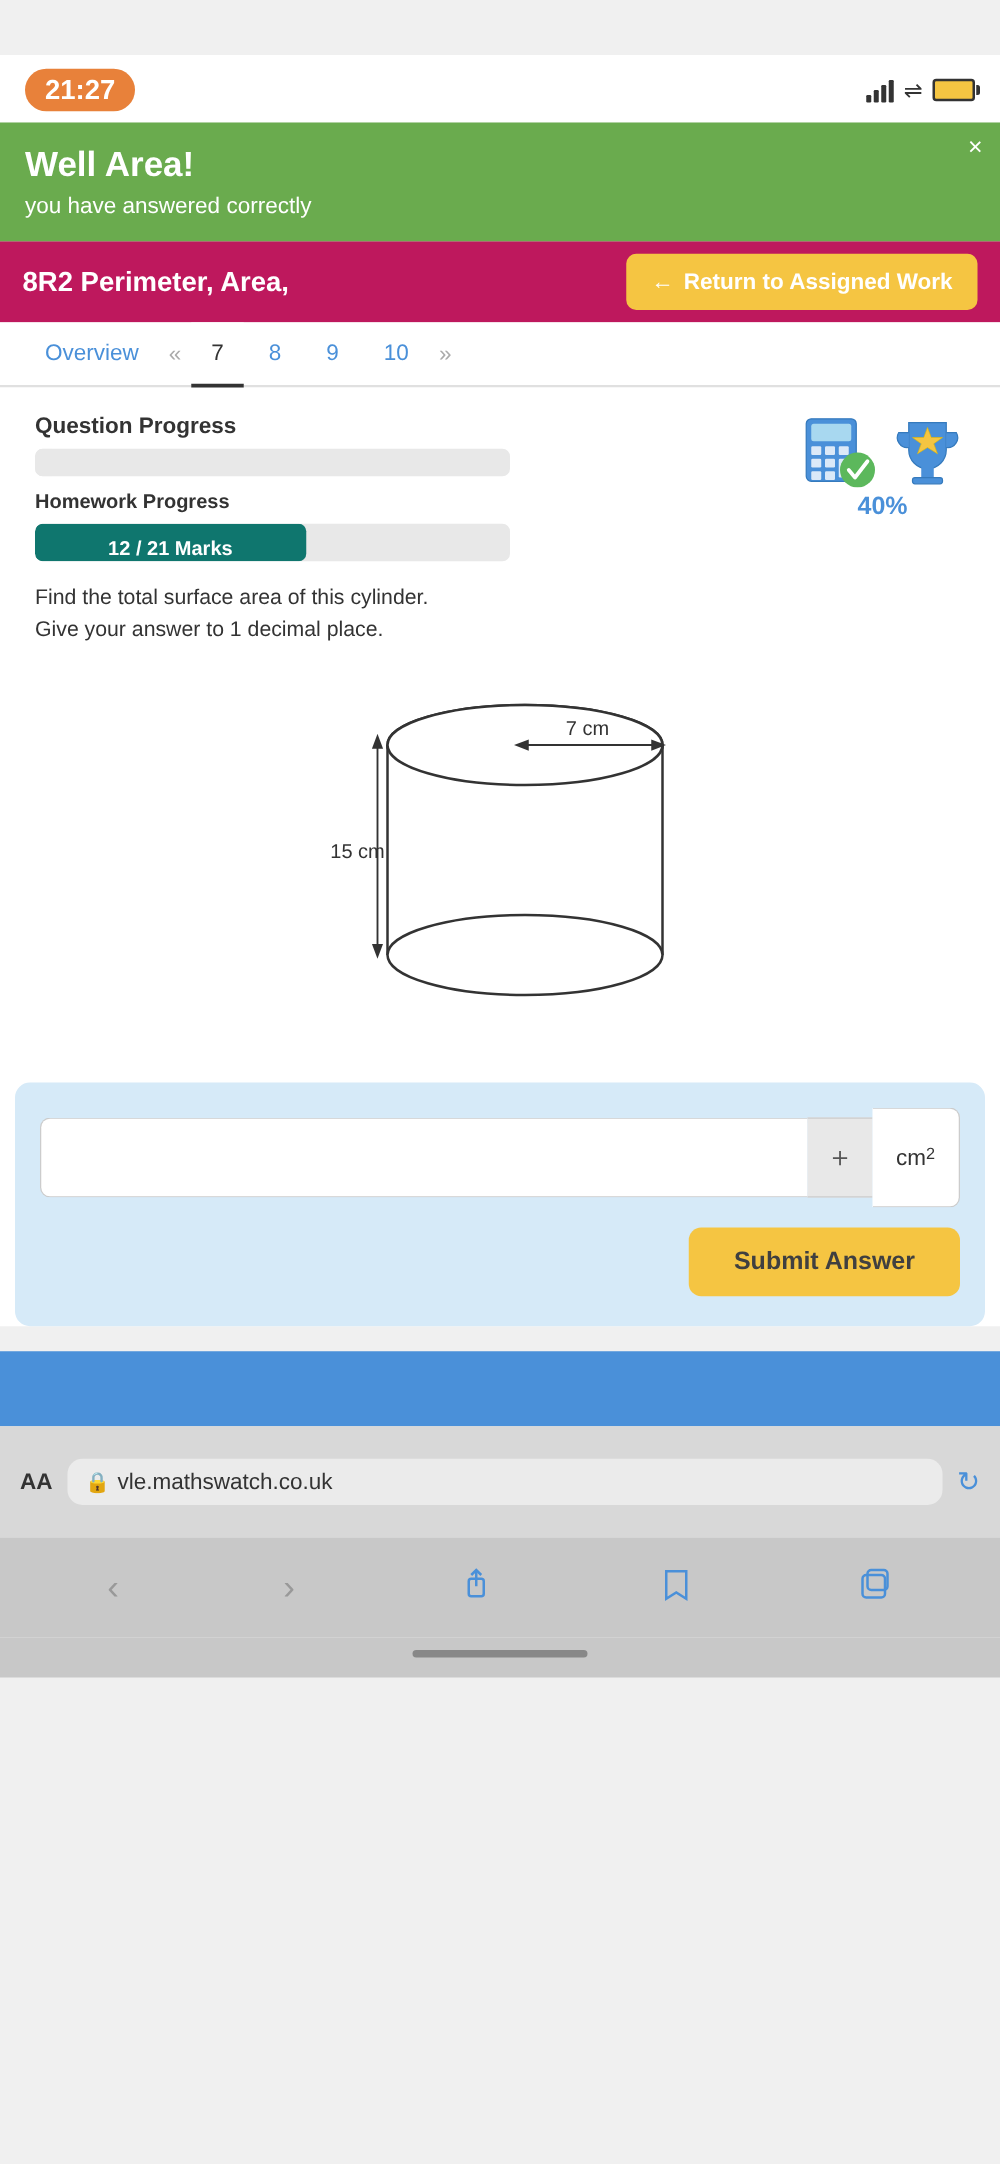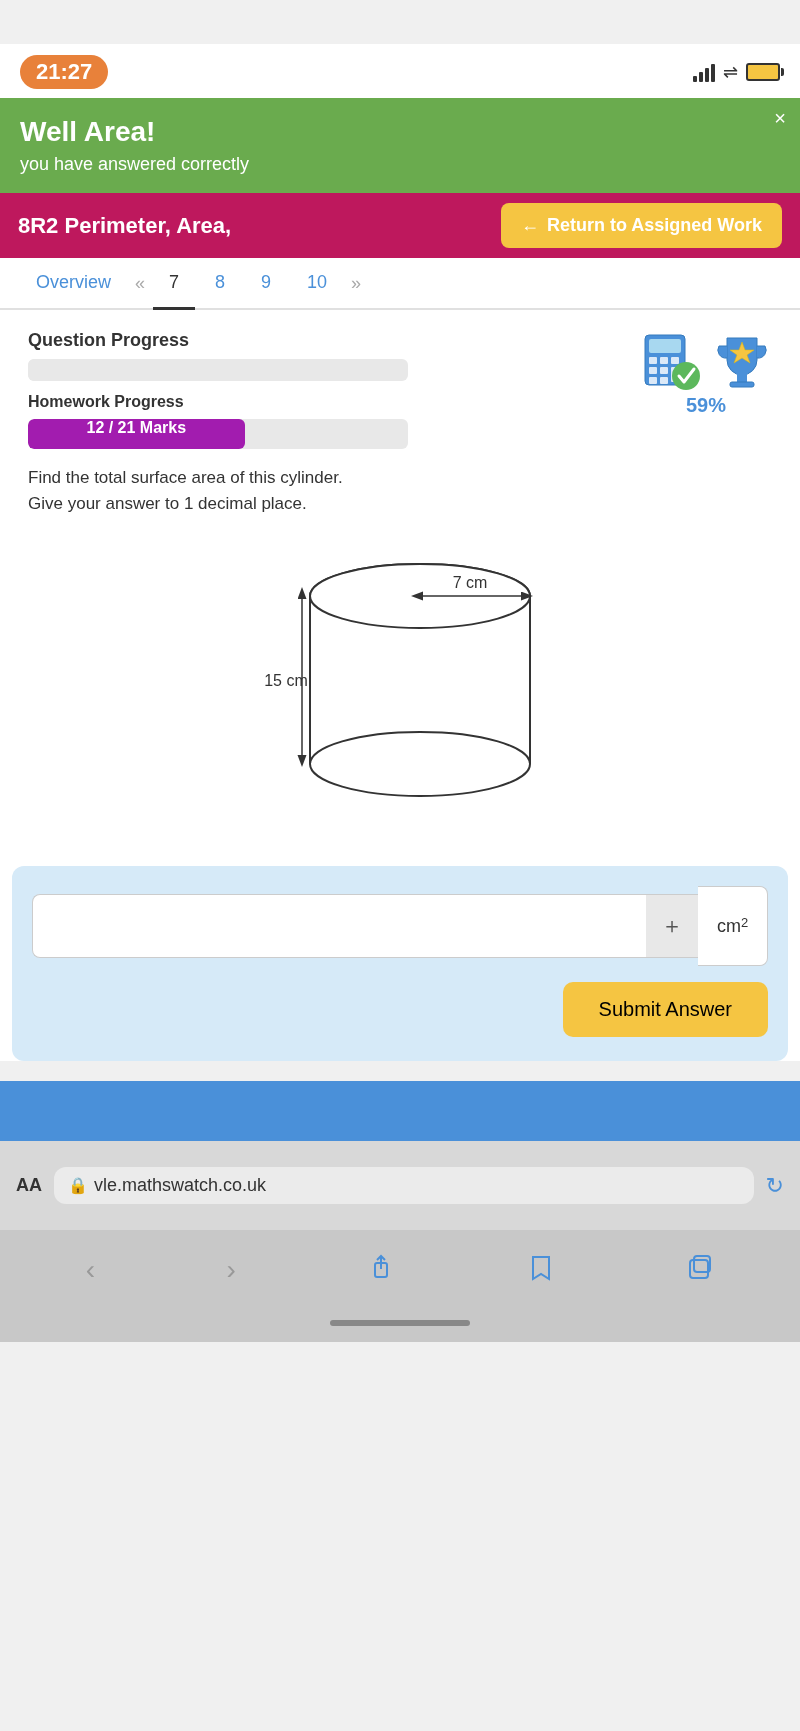--- a/index.html
+++ b/index.html
@@ -210,24 +210,24 @@
     .homework-bar-container {
       background: #e8e8e8;
       border-radius: 6px;
       height: 30px;
       width: 380px;
       overflow: hidden;
       position: relative;
     }
     .homework-bar-fill {
       height: 100%;
-      background: #a21caf;
+      background: #0f766e;
       border-radius: 6px;
       display: flex;
-      align-items: flex-start;
+      align-items: flex-end;
       justify-content: center;
     }
     .homework-bar-label {
       color: #fff;
       font-size: 16px;
       font-weight: 600;
     }
 
     
     .score-icons {
@@ -334,26 +334,26 @@
       font-size: 13px;
       vertical-align: super;
       line-height: 1;
     }
     .submit-row {
       display: flex;
       justify-content: flex-end;
     }
     .submit-button {
       background: #f5c542;
-      color: #000000;
+      color: #404040;
       border: none;
       border-radius: 10px;
       padding: 16px 36px;
       font-size: 20px;
-      font-weight: 400;
+      font-weight: 700;
       cursor: pointer;
     }
 
     
     .footer-bar {
       background: #4a90d9;
       height: 60px;
       margin-top: 20px;
     }
 
@@ -509,21 +509,21 @@
 
           <svg class="trophy-icon" viewBox="0 0 60 60" xmlns="http://www.w3.org/2000/svg">
             <path d="M15 8 h30 v22 a15 15 0 0 1-30 0 Z" fill="#4a90d9" stroke="#357abd" stroke-width="1"></path>
             <path d="M15 16 h-8 a8 8 0 0 0 8 12" fill="#4a90d9" stroke="#357abd" stroke-width="1"></path>
             <path d="M45 16 h8 a8 8 0 0 1-8 12" fill="#4a90d9" stroke="#357abd" stroke-width="1"></path>
             <rect x="25" y="42" width="10" height="10" fill="#4a90d9"></rect>
             <rect x="18" y="52" width="24" height="5" rx="2" fill="#4a90d9" stroke="#357abd" stroke-width="1"></rect>
             <polygon points="30,12 33,20 42,20 35,25 38,33 30,28 22,33 25,25 18,20 27,20" fill="#f5c542" stroke="#e6b800" stroke-width="0.5"></polygon>
           </svg>
         </div>
-        <div class="score-percent">59%</div>
+        <div class="score-percent">40%</div>
       </div>
     </div>
 
     <div class="question-text">
       <span>Find the total surface area of this cylinder.</span><br>
       <span>Give your answer to 1 decimal place.</span>
     </div>
 
     <div class="cylinder-diagram">
       <svg class="cylinder-svg" viewBox="0 0 320 280" xmlns="http://www.w3.org/2000/svg">

